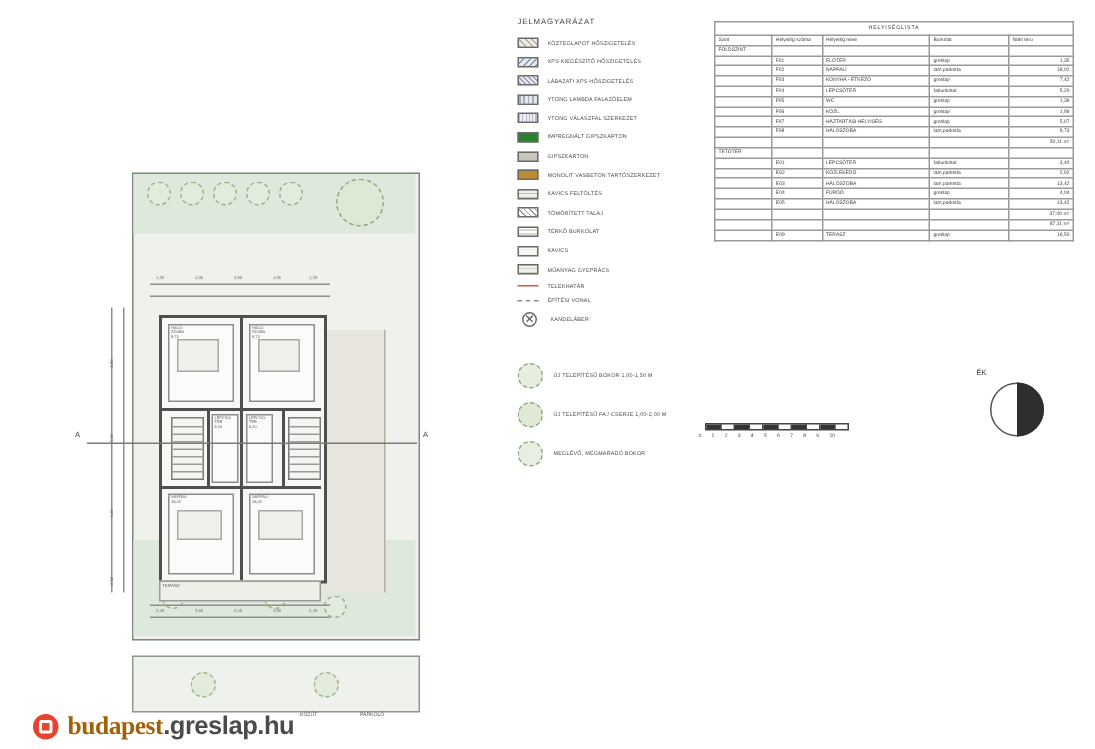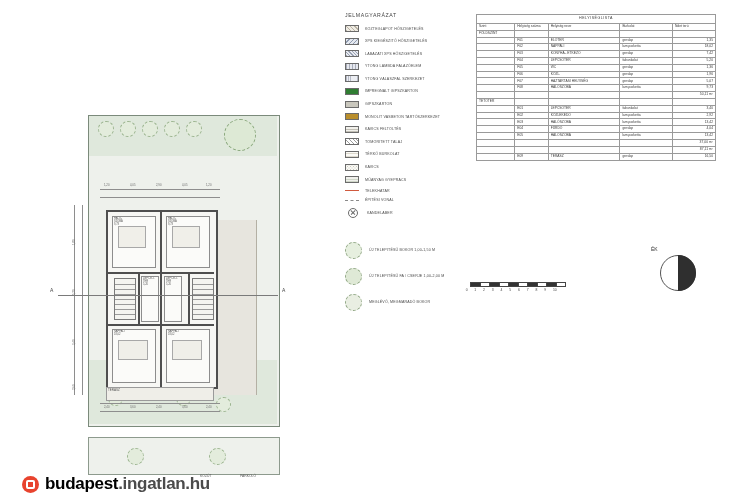--- a/index.html
+++ b/index.html
@@ -333,21 +333,21 @@
     width: 9px; height: 9px;
     border: 2px solid #fff;
     border-radius: 2px;
     box-sizing: border-box;
   }
   .wm-text {
     font-size: 17px;
     font-weight: bold;
     letter-spacing: -.3px;
   }
-  .wm-a { color: #000000; }
+  .wm-a { color: #a16207; font-family: Liberation Serif, serif; }
   .wm-b { color: #4b4b4b; }
 </style>
 </head>
 <body>
 
 <div id="plan-area">
   <div class="plot-outline"></div>
   <div class="green-top"></div>
   <div class="green-bottom"></div>
   <div class="driveway"></div>
@@ -736,14 +736,14 @@
       <td>greslap</td>
       <td class="num">16,50</td>
     </tr>
   </tbody>
     </table>
 </div>
 
 <div id="watermark">
   <span class="wm-logo"></span>
   <span class="wm-text wm-a">budapest</span>
-  <span class="wm-text wm-b">.ingatlan.hu</span>
+  <span class="wm-text wm-b">.greslap.hu</span>
 </div>
 
 </body></html>

